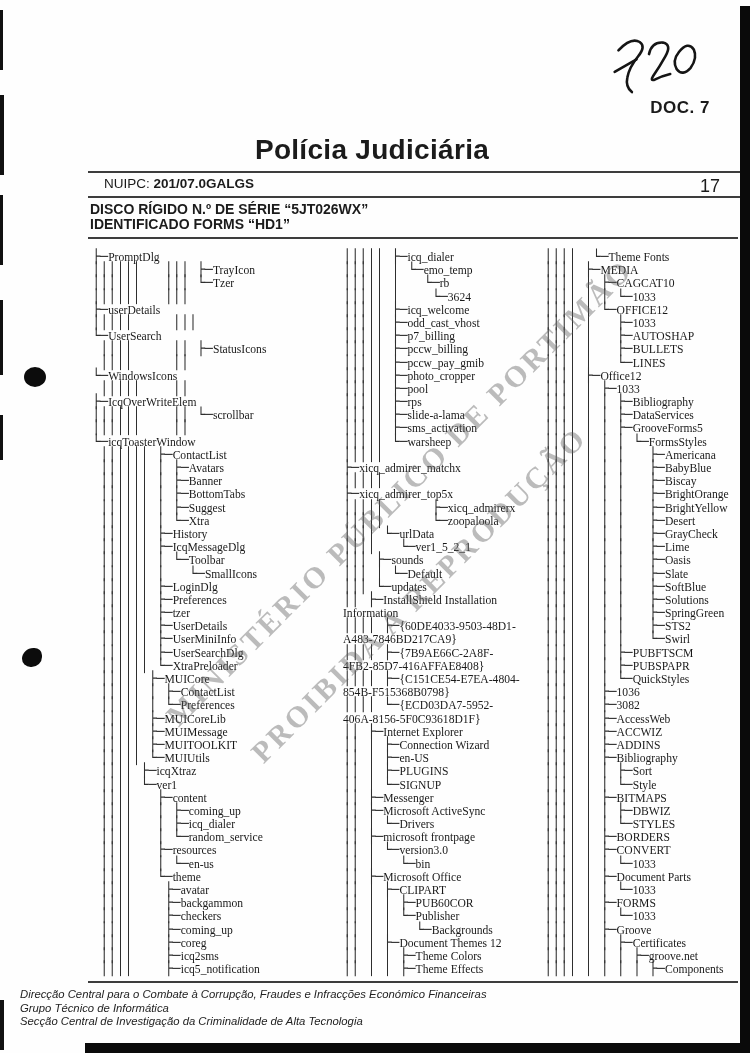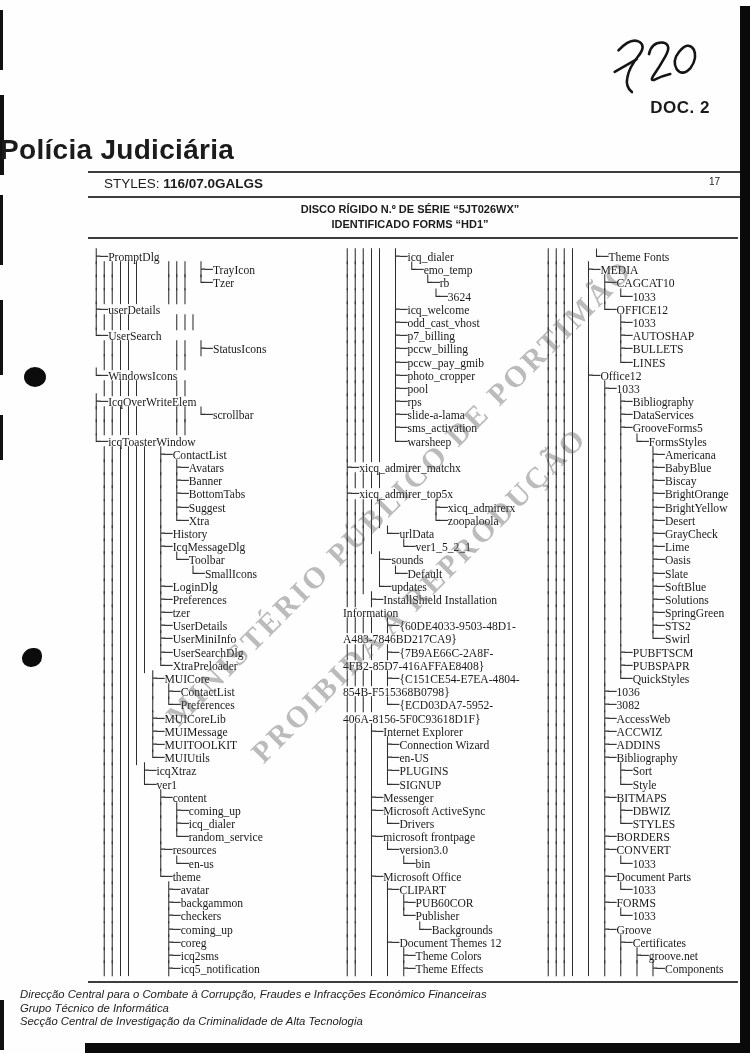--- a/index.html
+++ b/index.html
@@ -8,36 +8,36 @@
 
   
   .scan-right{position:absolute;right:0;top:6px;width:10px;height:1047px;background:#0a0a0a;}
   .scan-bottom{position:absolute;left:85px;bottom:0;width:665px;height:10px;background:#0a0a0a;}
   .edge-mark{position:absolute;left:0;width:3px;background:#111;}
   .punch-hole{position:absolute;background:#0c0c0c;border-radius:50%;}
 
   .handwrite{position:absolute;left:612px;top:30px;transform:rotate(-6deg);}
   .doc-label{position:absolute;left:0;top:98px;width:710px;text-align:right;
              font-weight:bold;font-size:17px;letter-spacing:.5px;}
-  .title{position:absolute;left:0;top:134px;width:720px;margin:0;text-align:left;
-         font-size:28px;font-weight:bold;letter-spacing:.3px;}
+  .title{position:absolute;left:0;top:134px;width:720px;margin:0;text-align:center;
+         font-size:28px;font-weight:bold;letter-spacing:.3px;padding-left:12px;}
 
   .rule{position:absolute;background:#3d3d3d;}
   .rule-1{left:88px;top:171px;width:654px;height:2px;}
   .rule-2{left:88px;top:196px;width:654px;height:2px;}
   .rule-3{left:88px;top:237px;width:650px;height:2px;}
   .rule-4{left:88px;top:981px;width:650px;height:2px;}
 
   .nuipc-row{position:absolute;left:104px;top:176px;width:616px;display:flex;
              justify-content:space-between;font-size:13.5px;}
   .nuipc-row b{font-weight:bold;}
-  .pagenum{font-size:10px;}
+  .pagenum{font-size:18px;}
 
-  .subtitle{position:absolute;left:90px;top:202px;width:640px;text-align:center;
-            font-weight:bold;font-size:11px;line-height:15px;}
+  .subtitle{position:absolute;left:90px;top:202px;width:640px;text-align:left;
+            font-weight:bold;font-size:14px;line-height:15px;}
 
   
   .tree-col{position:absolute;top:249px;white-space:pre;}
   .col-1{left:92px;}
   .col-2{left:343px;}
   .col-3{left:544px;}
   .tl{height:13.2px;line-height:13.2px;}
   .px{font-family:"DejaVu Sans Mono",monospace;font-size:13.4px;color:#2e2e2e;}
   .lb{font-family:"Liberation Serif",serif;font-size:11.6px;color:#191919;}
 
@@ -67,26 +67,26 @@
 
   <svg class="handwrite" width="96" height="66" viewBox="0 0 96 66" aria-label="720">
     <g fill="none" stroke="#151515" stroke-width="2.6" stroke-linecap="round">
       <path d="M8,16 Q22,4 30,10 Q36,15 27,24 Q17,34 14,44 Q11,53 17,59"></path>
       <path d="M2,37 L25,27"></path>
       <path d="M38,23 Q42,11 53,13 Q62,16 54,27 Q47,37 40,45 Q36,50 41,49 Q49,46 57,45"></path>
       <path d="M68,24 Q78,14 83,23 Q86,32 78,41 Q69,49 64,41 Q60,32 68,24"></path>
     </g>
   </svg>
 
-  <div class="doc-label">DOC. 2</div>
+  <div class="doc-label">DOC. 7</div>
   <h1 class="title">Polícia Judiciária</h1>
 
   <div class="rule rule-1"></div>
   <div class="nuipc-row">
-    <div><span>STYLES:</span>&nbsp;<b>116/07.0GALGS</b></div>
+    <div><span>NUIPC:</span>&nbsp;<b>201/07.0GALGS</b></div>
     <div class="pagenum">17</div>
   </div>
   <div class="rule rule-2"></div>
 
   <div class="subtitle">
     <div>DISCO RÍGIDO N.º DE SÉRIE “5JT026WX”</div>
     <div>IDENTIFICADO FORMS “HD1”</div>
   </div>
 
   <div class="rule rule-3"></div>

